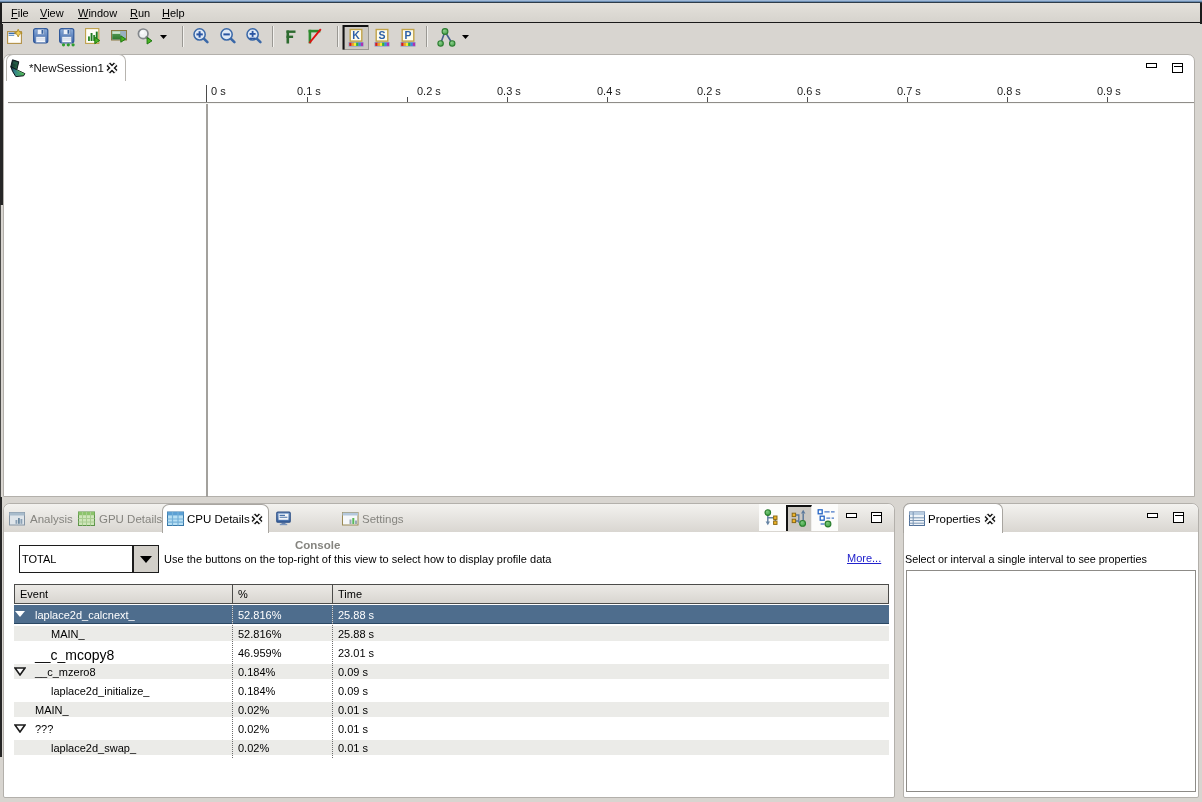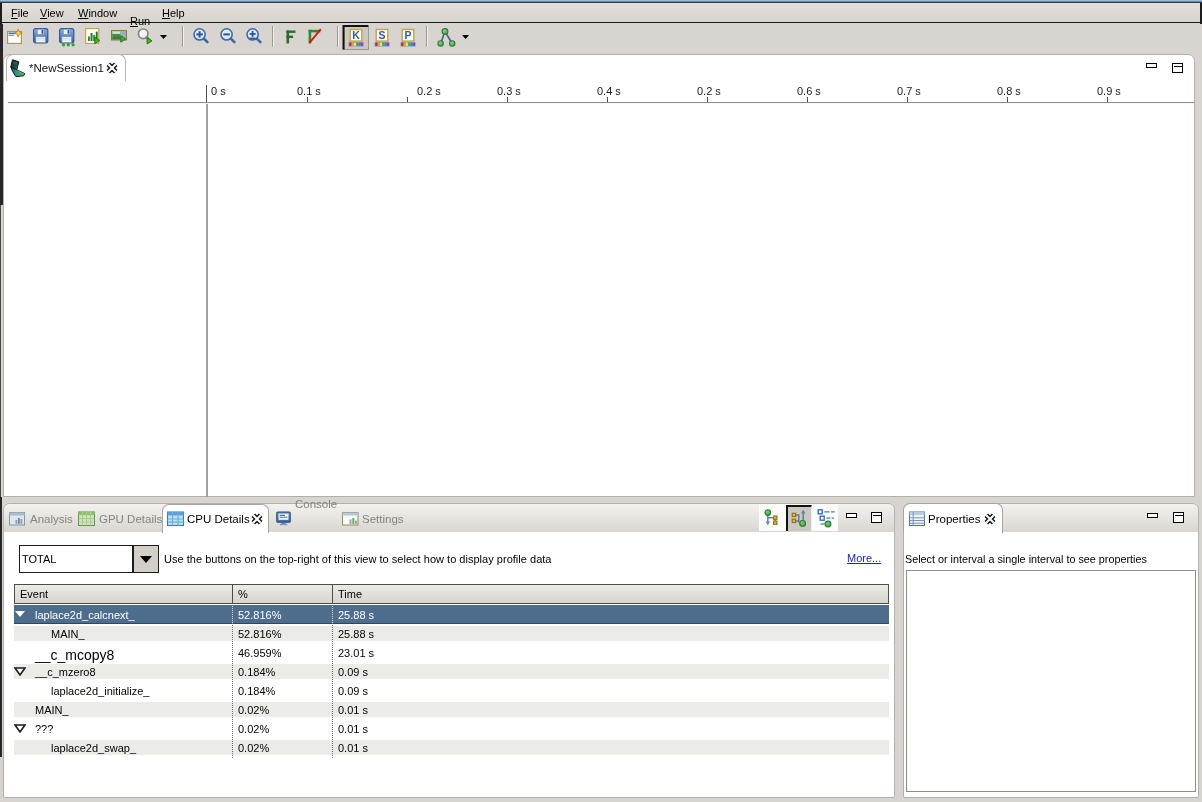--- a/index.html
+++ b/index.html
@@ -15,21 +15,21 @@
 <div class="abs" style="left:0;top:0;width:1202px;height:1px;background:#9db7d6;"></div>
 <div class="abs" style="left:0;top:1px;width:1202px;height:1px;background:#6b8cb0;"></div>
 <div class="abs" style="left:0;top:2px;width:1202px;height:1px;background:#2e3c49;"></div>
 
 <div class="abs" style="left:0;top:3px;width:1202px;height:20px;background:linear-gradient(#e4e1db,#d6d3cd);border-bottom:1px solid #191919;"></div>
 <div class="abs" style="left:0;top:3px;width:2px;height:21px;background:#1d1d1d;"></div>
 <div class="abs" style="left:1200px;top:3px;width:2px;height:21px;background:#1d1d1d;"></div>
 <div class="abs" style="left:11px;top:7px;"><u>F</u>ile</div>
 <div class="abs" style="left:40px;top:7px;"><u>V</u>iew</div>
 <div class="abs" style="left:78px;top:7px;"><u>W</u>indow</div>
-<div class="abs" style="left:130px;top:15px;"><u>R</u>un</div>
+<div class="abs" style="left:130px;top:7px;"><u>R</u>un</div>
 <div class="abs" style="left:162px;top:7px;"><u>H</u>elp</div>
 
 <div class="abs" style="left:0;top:24px;width:2.5px;height:181px;background:#262626;"></div>
 <div class="abs" style="left:0;top:205px;width:1.2px;height:292px;background:#4a4a48;"></div>
 <div class="abs" style="left:0;top:497px;width:2px;height:260px;background:#262626;"></div>
 
 <svg class="abs" style="left:2px;top:24px;" width="1200" height="30" viewBox="0 0 1200 30">
     <defs>
 <linearGradient id="fg" x1="0" y1="0" x2="0" y2="1">
         <stop offset="0" stop-color="#8fb0dc"></stop>
@@ -295,21 +295,21 @@
 <rect x="5.5" y="11.2" width="4" height="1.6" fill="#48689c"></rect>
 <rect x="3.8" y="12.8" width="7.4" height="1.4" fill="#7a94bc"></rect>
 <defs>
         <linearGradient id="cg" x1="0" y1="0" x2="0" y2="1">
           <stop offset="0" stop-color="#87a8d4"></stop>
           <stop offset="1" stop-color="#3c66a4"></stop>
         </linearGradient>
       </defs>
 </svg>
   </div>
-<div class="abs tabtext" style="left:295px;top:498px;">Console</div>
+<div class="abs tabtext" style="left:295px;top:539px;font-weight:bold;">Console</div>
 <div class="abs" style="left:342px;top:511px;">
     <svg width="17" height="16" viewBox="0 0 17 16">
 <rect x="0.5" y="1.5" width="15.5" height="12.5" fill="#f6f8fa" stroke="#9a8a55" stroke-width="1"></rect>
 <rect x="0.5" y="1.5" width="15.5" height="3" fill="#b4c8dc"></rect>
 <rect x="7.5" y="8.5" width="2" height="4.5" fill="#9aa8b4"></rect>
 <rect x="10.3" y="7" width="2" height="6" fill="#58b858"></rect>
 <rect x="13" y="9.5" width="2" height="3.5" fill="#9aa8b4"></rect>
 </svg>
   </div>
 <div class="abs tabtext" style="left:362px;top:513px;">Settings</div>

